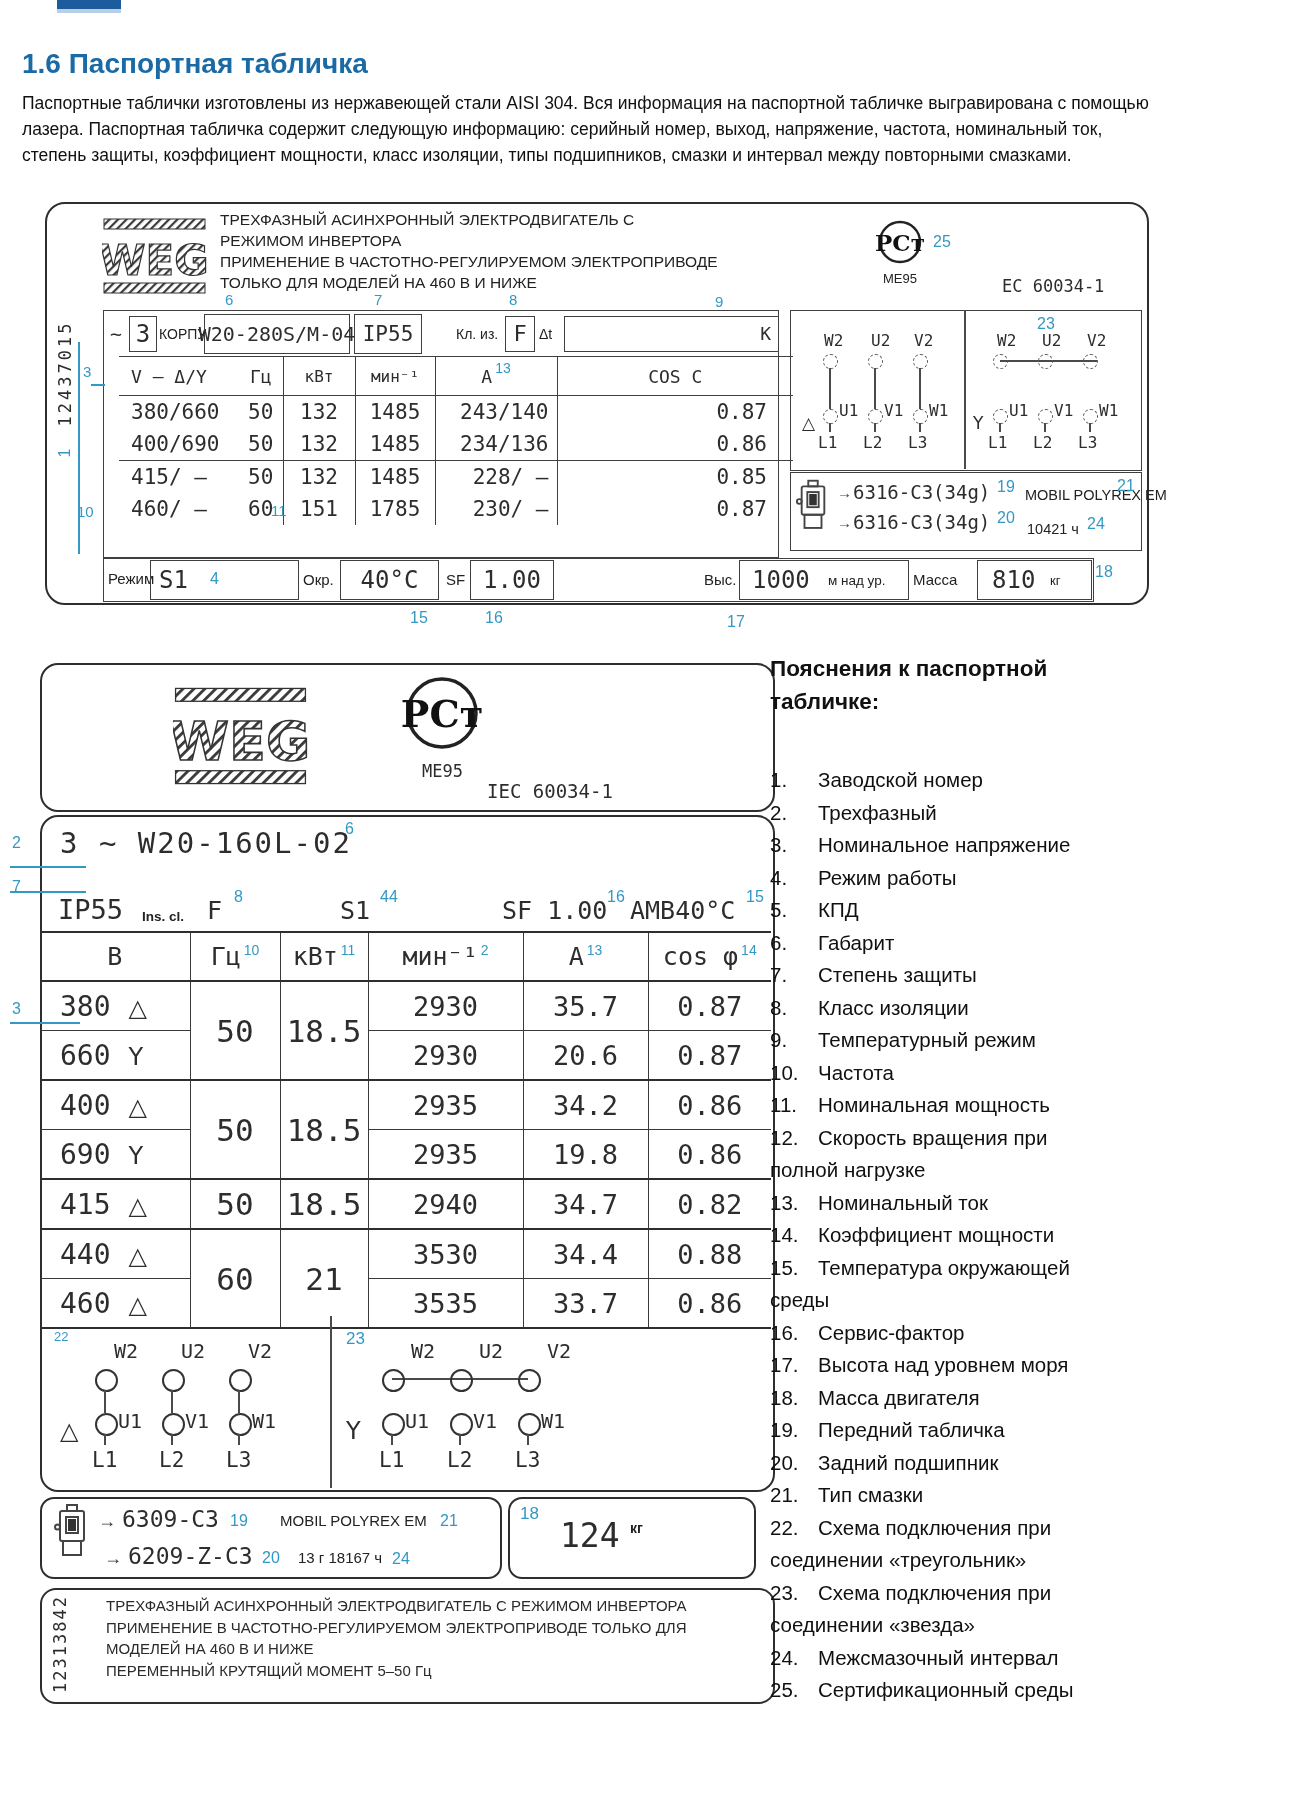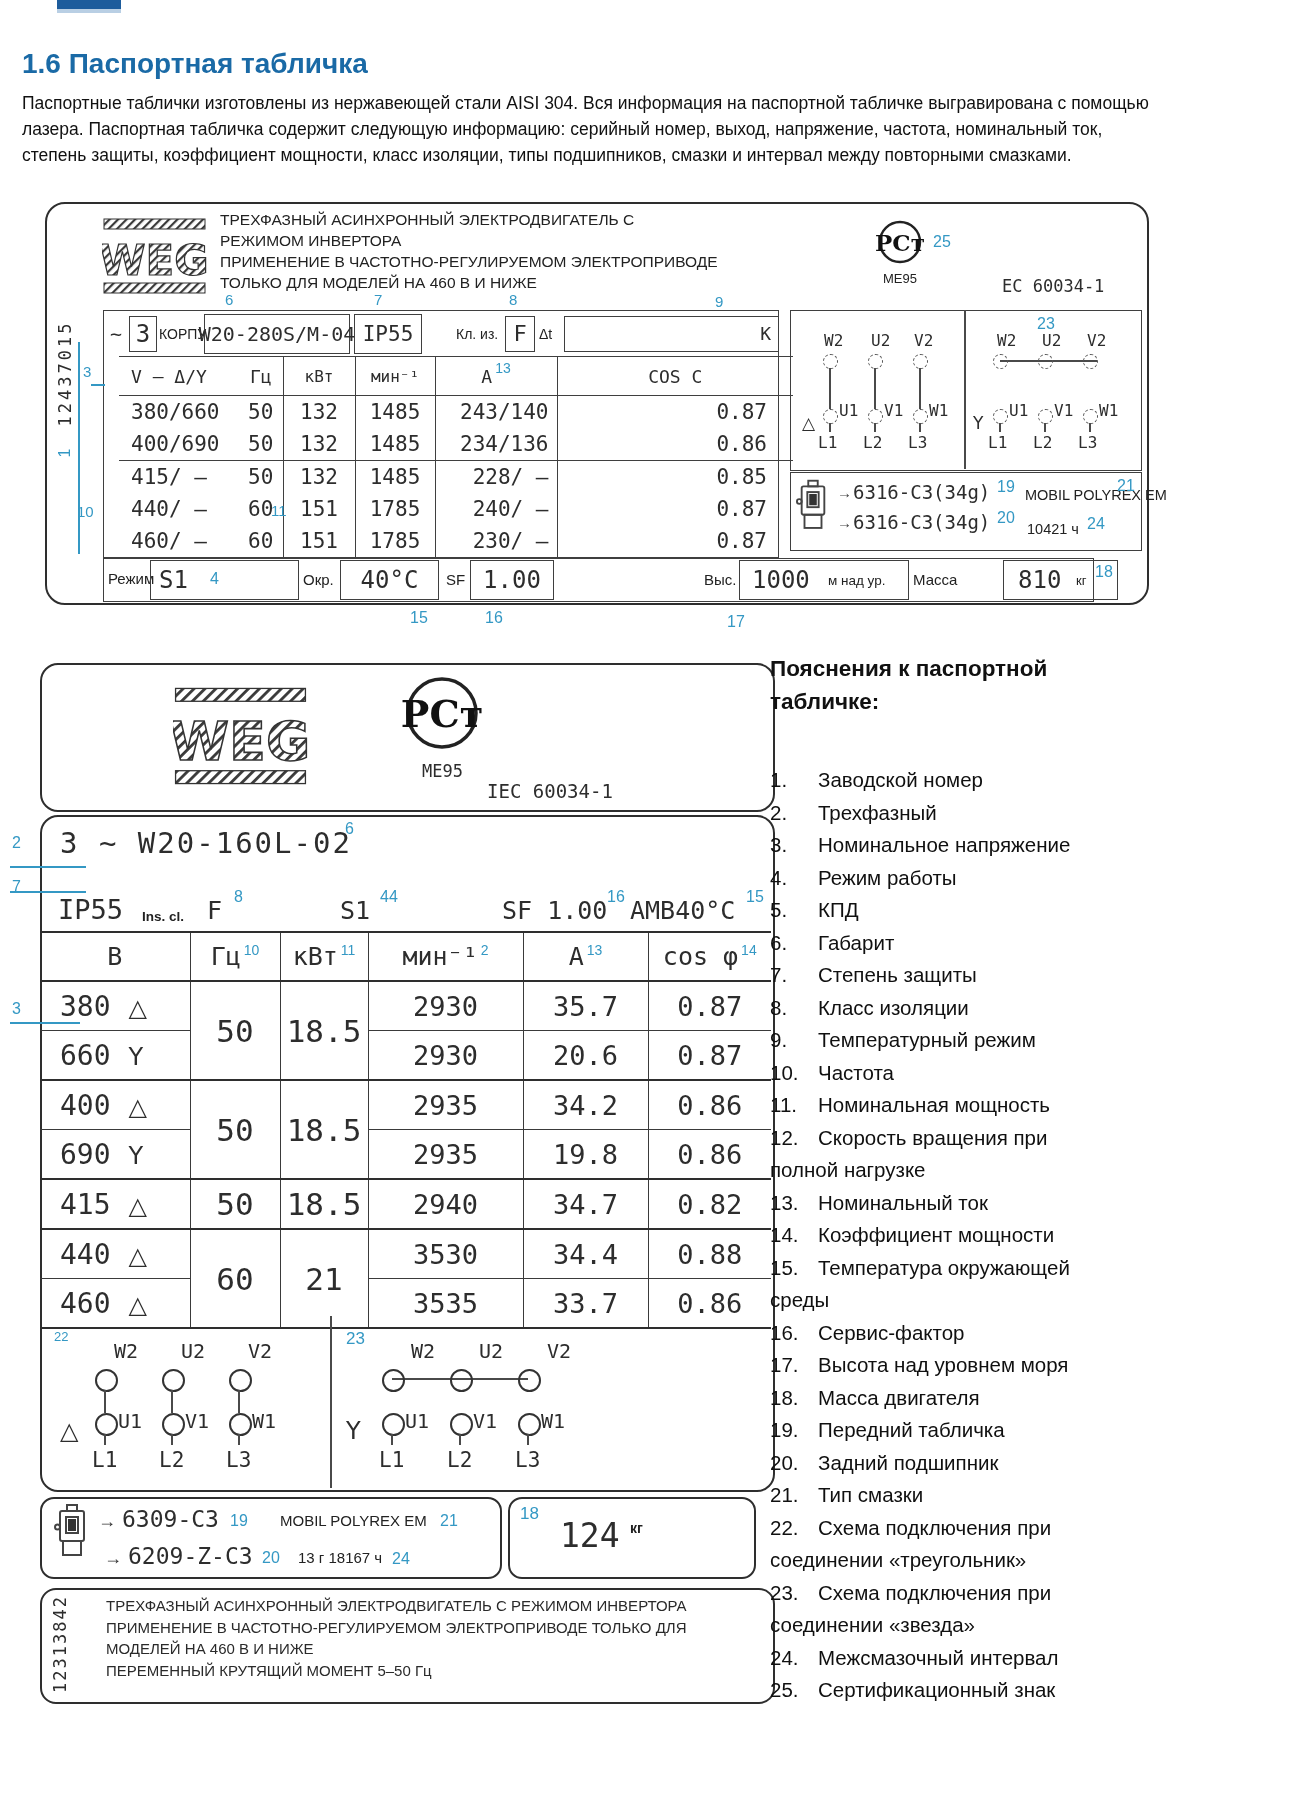--- a/index.html
+++ b/index.html
@@ -142,28 +142,20 @@
         </tr>
     <tr class="gb">
           <td class="nb tl">415/ –</td>
           <td class="nb tc">50</td>
           <td class="tc">132</td>
           <td class="tc">1485</td>
           <td class="tr8">228/ –</td>
           <td class="tr26">0.85</td>
         </tr>
     <tr>
-          <td class="nb tl">440/ –</td>
-          <td class="nb tc">60</td>
-          <td class="tc">151</td>
-          <td class="tc">1785</td>
-          <td class="tr8">240/ –</td>
-          <td class="tr26">0.87</td>
-        </tr>
-    <tr>
           <td class="nb tl">460/ –</td>
           <td class="nb tc">60</td>
           <td class="tc">151</td>
           <td class="tc">1785</td>
           <td class="tr8">230/ –</td>
           <td class="tr26">0.87</td>
         </tr>
   </tbody>
     </table>
 
@@ -251,21 +243,21 @@
   <div class="lbl" style="left:256px;top:368px;font-size:15px">Окр.</div>
   <div class="bx cen eng" style="left:293px;top:356px;width:97px;height:38px;font-size:24px">40°C</div>
   <div class="lbl" style="left:399px;top:368px;font-size:15px">SF</div>
   <div class="bx cen eng" style="left:423px;top:356px;width:82px;height:38px;font-size:24px">1.00</div>
   <div class="lbl" style="left:657px;top:368px;font-size:15px">Выс.</div>
   <div class="bx" style="left:692px;top:356px;width:168px;height:38px">
     <span class="eng" style="position:absolute;left:12px;top:7px;font-size:24px">1000</span>
     <span style="position:absolute;left:88px;top:12px;font-size:13.5px;color:#222;white-space:nowrap">м над ур.</span>
   </div>
   <div class="lbl" style="left:866px;top:368px;font-size:15px">Масса</div>
-  <div class="bx" style="left:956px;top:356px;width:113px;height:38px">
+  <div class="bx" style="left:930px;top:356px;width:113px;height:38px">
     <span class="eng" style="position:absolute;left:14px;top:7px;font-size:24px">810</span>
     <span style="position:absolute;left:72px;top:12px;font-size:13px;color:#222">кг</span>
   </div>
   <div class="co" style="left:1048px;top:360px;font-size:16px">18</div>
   <div class="co" style="left:363px;top:406px;font-size:16px">15</div>
   <div class="co" style="left:438px;top:406px;font-size:16px">16</div>
   <div class="co" style="left:680px;top:410px;font-size:16px">17</div>
 </div>
 
 <div class="a" style="left:40px;top:663px;width:735px;height:1040px">
@@ -492,15 +484,15 @@
     <div class="x-item"><span class="x-num">15.</span><span>Температура окружающей</span><div class="x-wrap">среды</div></div>
     <div class="x-item"><span class="x-num">16.</span><span>Сервис-фактор</span><div class="x-wrap"></div></div>
     <div class="x-item"><span class="x-num">17.</span><span>Высота над уровнем моря</span><div class="x-wrap"></div></div>
     <div class="x-item"><span class="x-num">18.</span><span>Масса двигателя</span><div class="x-wrap"></div></div>
     <div class="x-item"><span class="x-num">19.</span><span>Передний табличка</span><div class="x-wrap"></div></div>
     <div class="x-item"><span class="x-num">20.</span><span>Задний подшипник</span><div class="x-wrap"></div></div>
     <div class="x-item"><span class="x-num">21.</span><span>Тип смазки</span><div class="x-wrap"></div></div>
     <div class="x-item"><span class="x-num">22.</span><span>Схема подключения при</span><div class="x-wrap">соединении «треугольник»</div></div>
     <div class="x-item"><span class="x-num">23.</span><span>Схема подключения при</span><div class="x-wrap">соединении «звезда»</div></div>
     <div class="x-item"><span class="x-num">24.</span><span>Межсмазочный интервал</span><div class="x-wrap"></div></div>
-    <div class="x-item"><span class="x-num">25.</span><span>Сертификационный знак</span><div class="x-wrap"></div></div>
+    <div class="x-item"><span class="x-num">25.</span><span>Сертификационный среды</span><div class="x-wrap"></div></div>
   </div>
 </div>
 
 </body></html>

